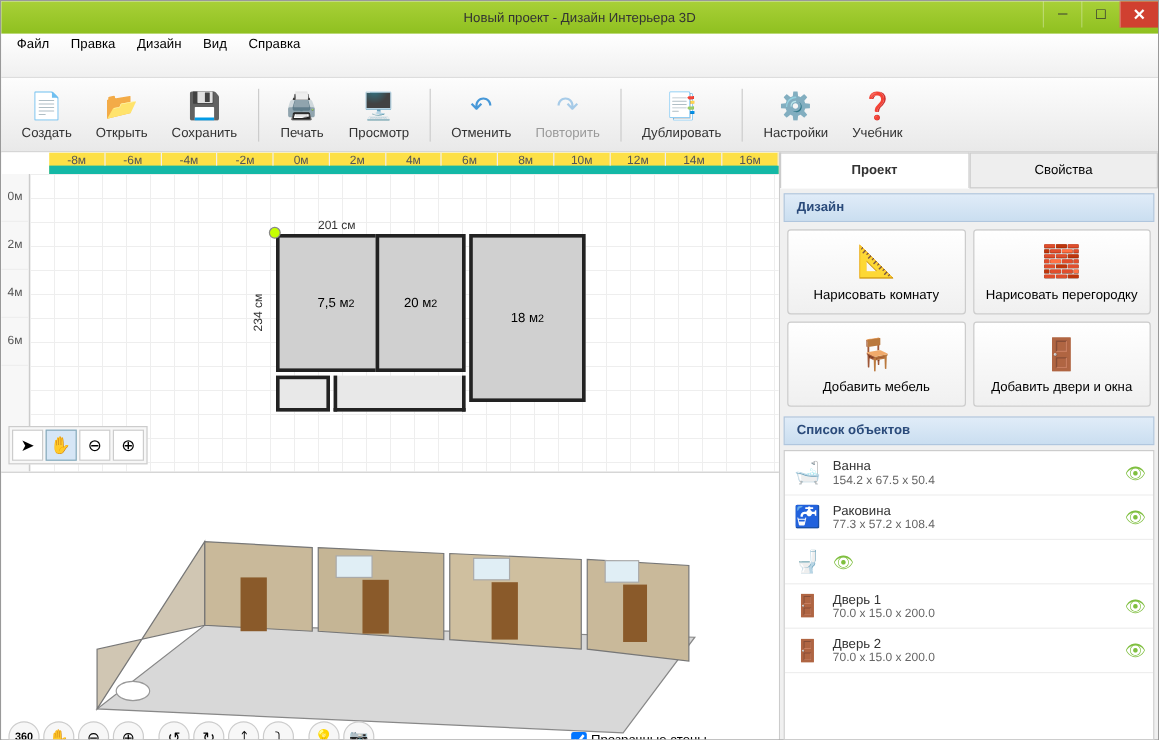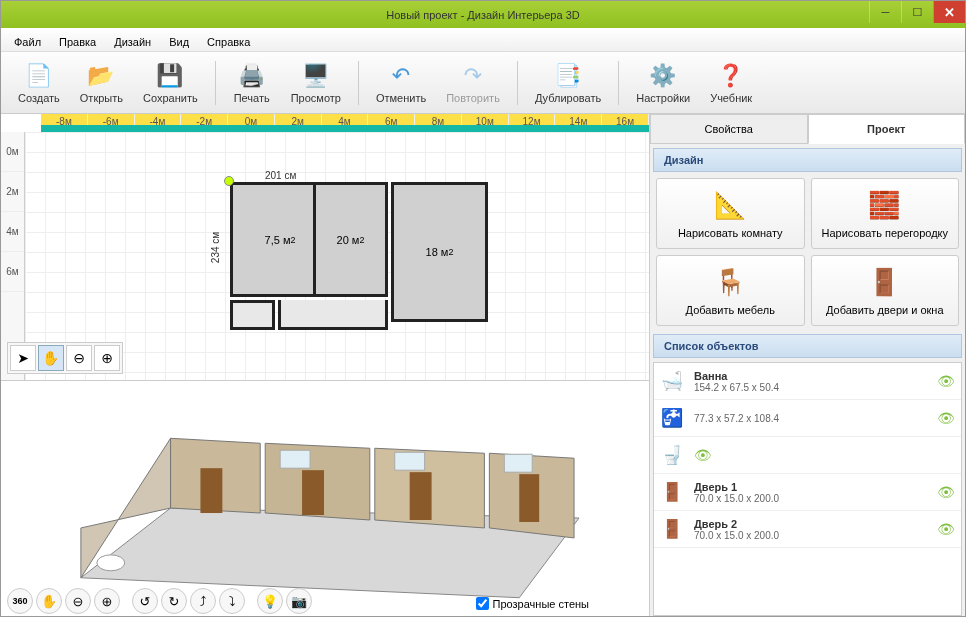--- a/index.html
+++ b/index.html
@@ -1,21 +1,21 @@
 <!DOCTYPE html>
 <html><head>
 <meta charset="utf-8">
 <style>
 *{box-sizing:border-box;margin:0;padding:0;font-family:Tahoma,Arial,sans-serif;font-size:11px}
 body{width:966px;height:617px;overflow:hidden;background:#fff;border:1px solid #999}
 .titlebar{height:27px;background:linear-gradient(#a8d037,#8fc020);display:flex;align-items:center;justify-content:center;position:relative;color:#333;font-size:12px}
 .titlebar .win-btns{position:absolute;right:0;top:0;display:flex}
 .titlebar .win-btn{width:32px;height:22px;display:flex;align-items:center;justify-content:center;border-left:1px solid rgba(255,255,255,.3)}
 .titlebar .close{background:#d04030;color:#fff;font-size:13px;font-weight:bold}
-.menubar{height:24px;background:linear-gradient(#fff,#f0f0f0);display:flex;align-items:flex-end;padding:0 4px;border-bottom:1px solid #ddd}
+.menubar{height:37px;background:linear-gradient(#fff,#f0f0f0);display:flex;align-items:flex-start;padding:0 4px;border-bottom:1px solid #ddd}
 .menubar span{padding:3px 9px;cursor:default}
 .toolbar{height:62px;background:linear-gradient(#fdfdfd,#e9e9e9);display:flex;align-items:center;padding:4px 8px;border-bottom:1px solid #ccc;gap:2px}
 .tb-btn{display:flex;flex-direction:column;align-items:center;justify-content:center;padding:2px 8px;border:1px solid transparent;border-radius:3px;cursor:default;min-width:56px}
 .tb-btn .ico{width:28px;height:28px;display:flex;align-items:center;justify-content:center;font-size:22px}
 .tb-btn .lbl{margin-top:2px;color:#333}
 .tb-sep{width:1px;height:44px;background:#ccc;margin:0 6px}
 .disabled{opacity:.45}
 .content{display:flex;height:504px}
 .left{flex:1;display:flex;flex-direction:column;border-right:1px solid #ccc;position:relative}
 .plan{flex:1;position:relative;background:#fff;overflow:hidden}
@@ -41,21 +41,21 @@
 .tab.active{background:#fff;border-bottom-color:#fff;font-weight:bold;color:#333}
 .sect-hdr{background:linear-gradient(#e0ecf8,#cadef0);border:1px solid #b0c6de;padding:5px 10px;font-weight:bold;color:#2a4a7a;margin:4px 3px 2px}
 .design-grid{display:grid;grid-template-columns:1fr 1fr;gap:6px;padding:4px 6px}
 .design-btn{border:1px solid #ccc;border-radius:3px;background:linear-gradient(#fff,#f0f0f0);padding:8px 4px;display:flex;flex-direction:column;align-items:center;cursor:default}
 .design-btn .di{width:36px;height:36px;display:flex;align-items:center;justify-content:center;font-size:26px;margin-bottom:4px}
 .design-btn .dl{text-align:center;line-height:1.2}
 .obj-list{flex:1;overflow:auto;background:#fff;margin:2px 3px;border:1px solid #ccc}
 .obj-item{display:flex;align-items:center;padding:5px 6px;border-bottom:1px solid #eee;gap:8px}
 .obj-ico{width:26px;height:26px;display:flex;align-items:center;justify-content:center;font-size:18px}
 .obj-info{flex:1}
-.obj-name{font-weight:bold;color:#333}
+.obj-name{font-weight:normal;color:#333}
 .obj-dims{font-size:10px;color:#666}
 .eye{color:#7fbf3f;font-size:14px}
 .dim-label{position:absolute;font-size:10px;color:#333}
 .handle{position:absolute;width:10px;height:10px;background:#C6FF00;border:1px solid #888;border-radius:50%}
 </style>
 </head>
 <body>
 
 <div class="titlebar">
   <span>Новый проект - Дизайн Интерьера 3D</span>
@@ -210,22 +210,22 @@
       </div>
       <div class="transparent-walls">
         <input type="checkbox" checked="" style="">
         <span>Прозрачные стены</span>
       </div>
     </div>
   </div>
 
   <div class="right">
     <div class="tabs">
+      <div class="tab active">Проект</div>
       <div class="tab">Свойства</div>
-      <div class="tab active">Проект</div>
     </div>
     <div class="sect-hdr">Дизайн</div>
     <div class="design-grid">
       <div class="design-btn">
           <div class="di">📐</div>
           <div class="dl">Нарисовать комнату</div>
         </div>
       <div class="design-btn">
           <div class="di">🧱</div>
           <div class="dl">Нарисовать перегородку</div>
@@ -245,20 +245,21 @@
           <div class="obj-ico">🛁</div>
           <div class="obj-info">
             <div class="obj-name">Ванна</div>
             <div class="obj-dims">154.2 x 67.5 x 50.4</div>
           </div>
           <div class="eye">👁</div>
         </div>
       <div class="obj-item">
           <div class="obj-ico">🚰</div>
           <div class="obj-info">
+            <div class="obj-name">Раковина</div>
             <div class="obj-dims">77.3 x 57.2 x 108.4</div>
           </div>
           <div class="eye">👁</div>
         </div>
       <div class="obj-item">
           <div class="obj-ico">🚽</div>
           <div class="eye">👁</div>
         </div>
       <div class="obj-item">
           <div class="obj-ico">🚪</div>

